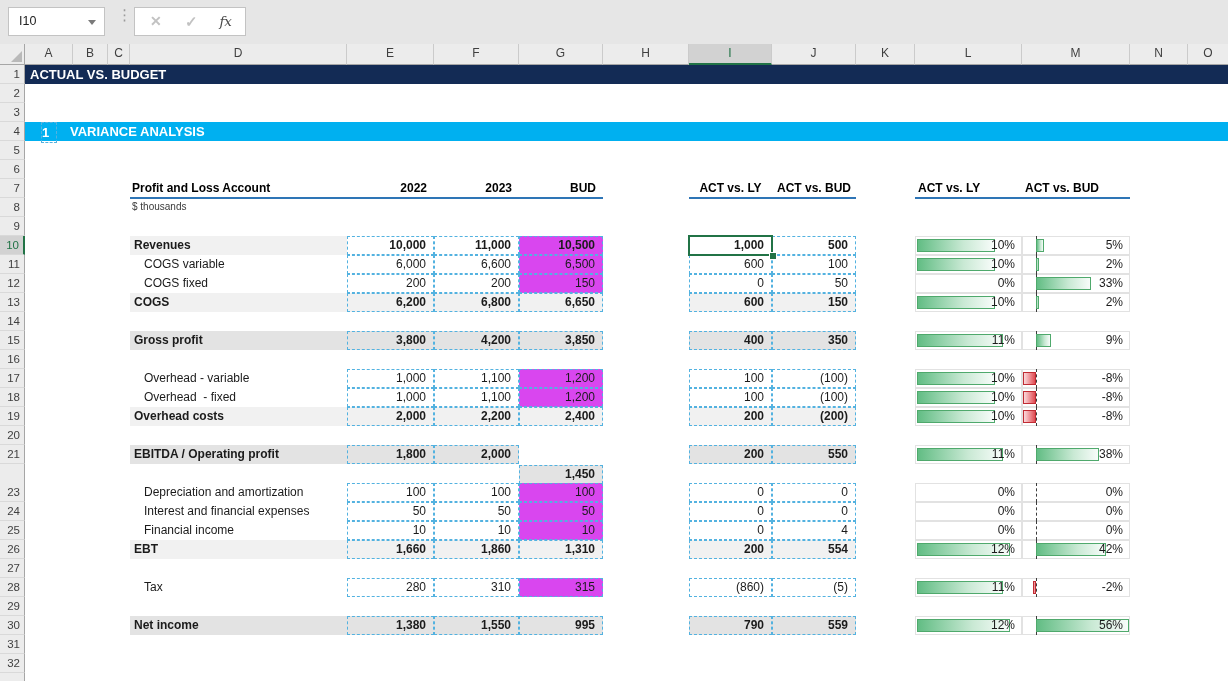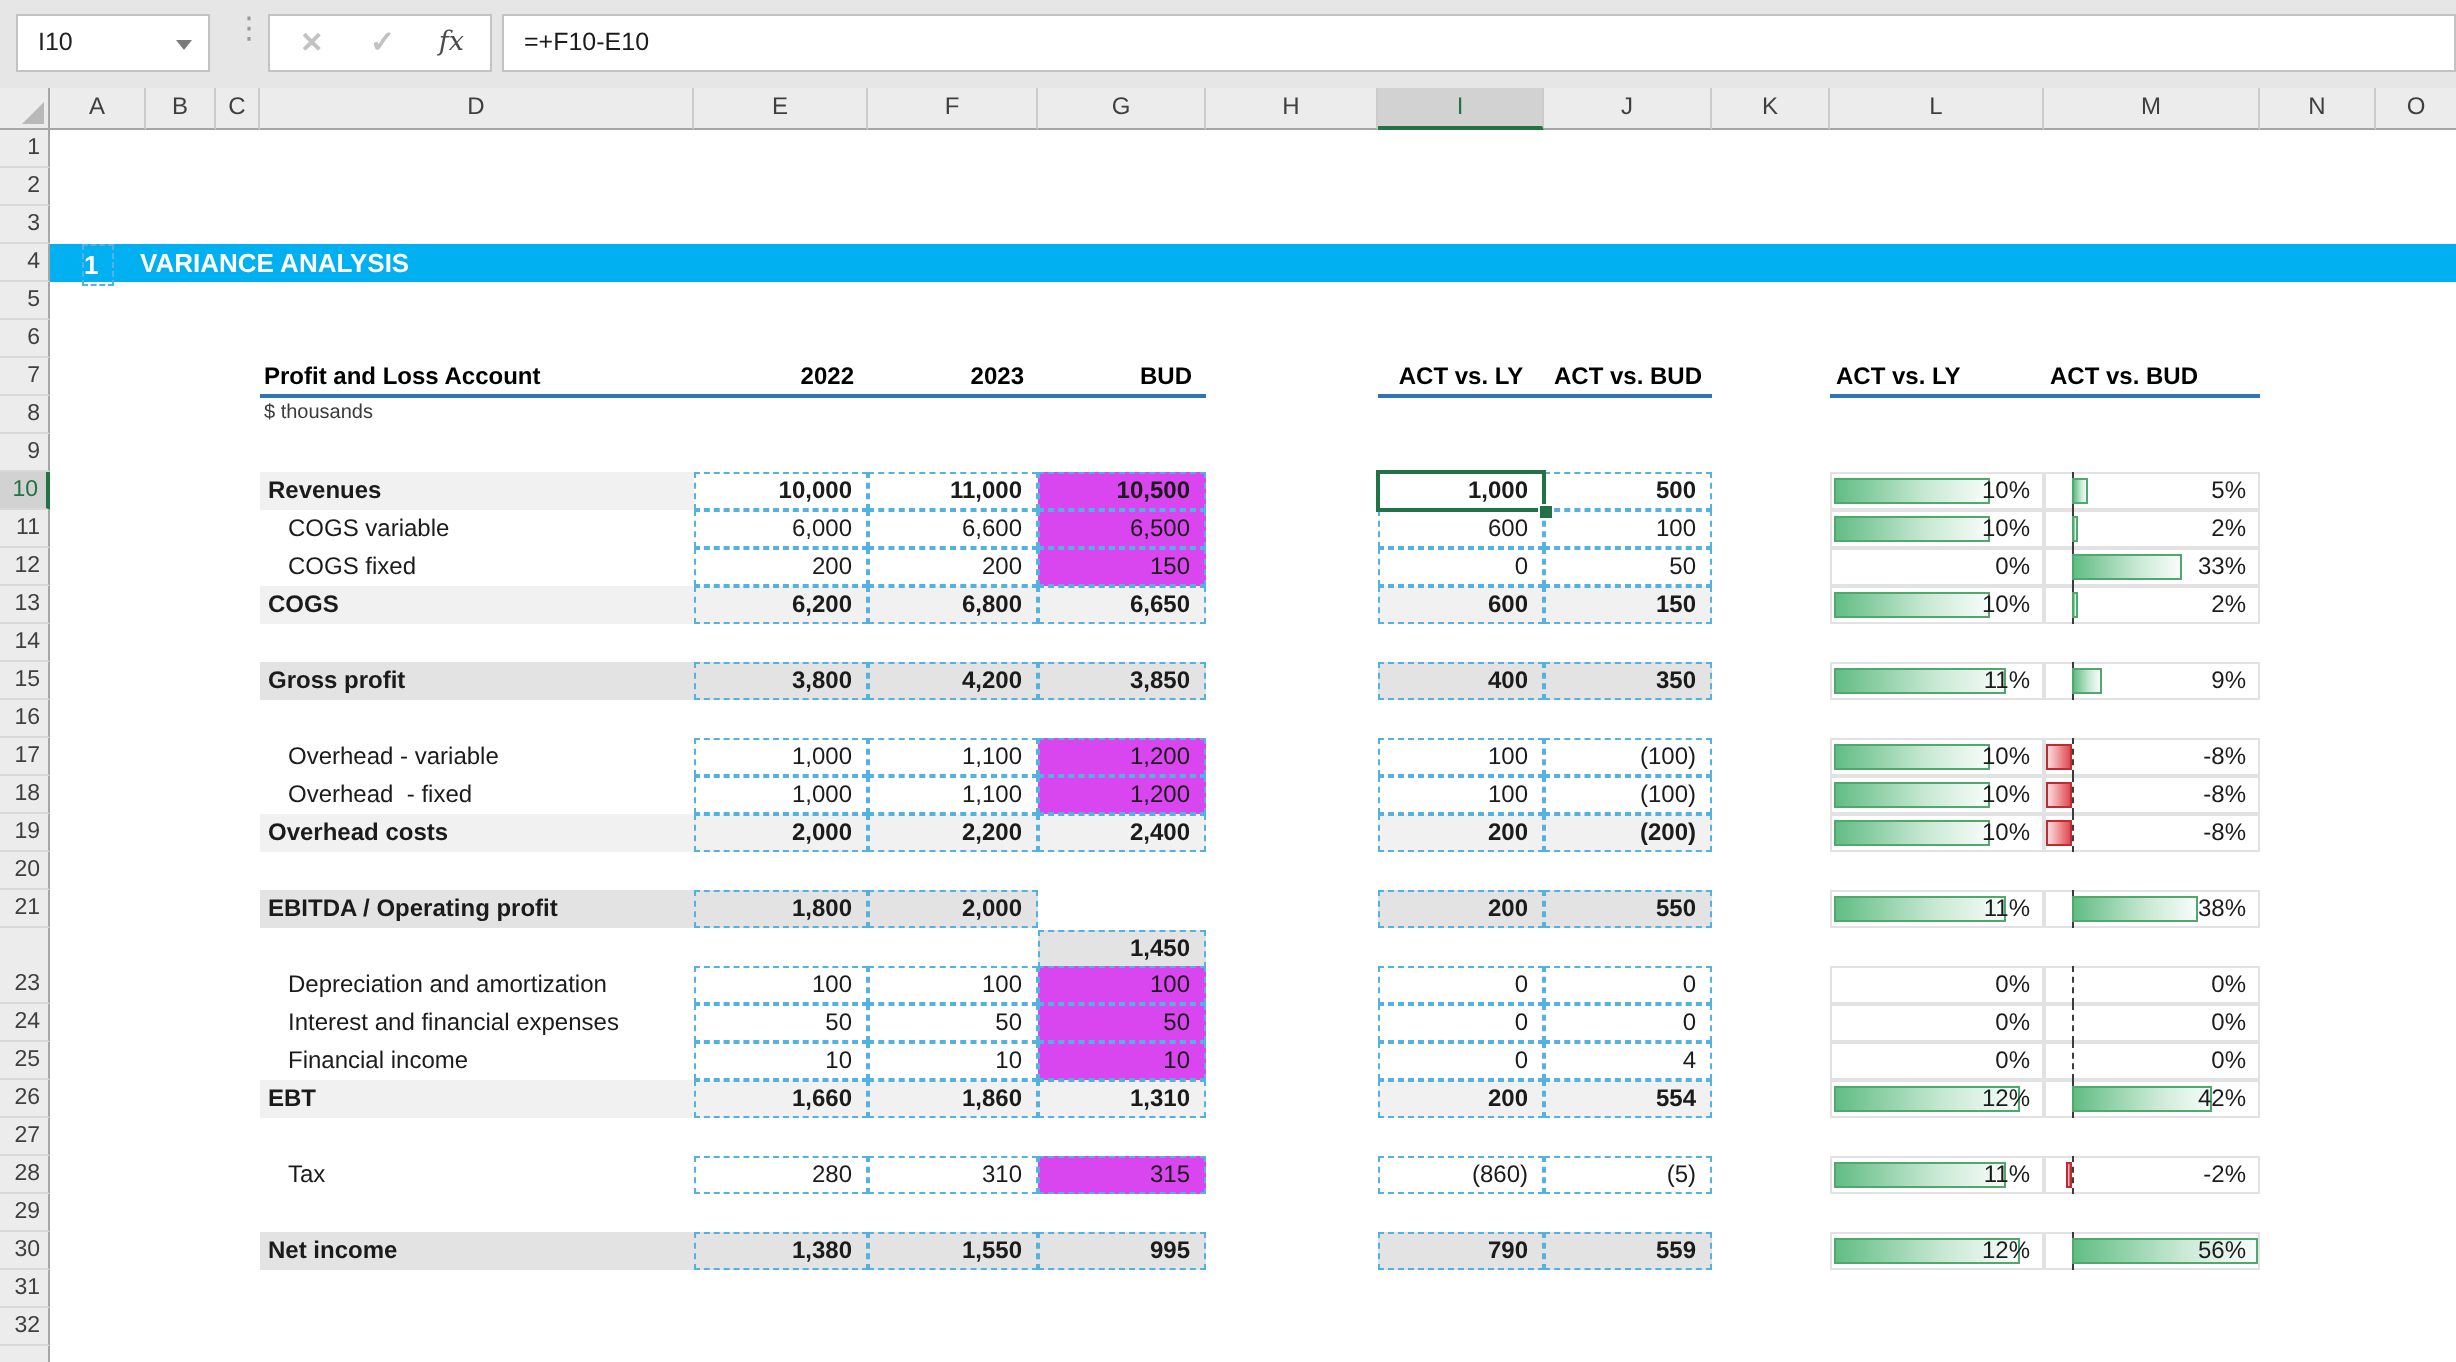--- a/index.html
+++ b/index.html
@@ -79,23 +79,20 @@
   <div id="toolbar">
     <div class="tb-box" id="name-box">
       <span class="val">I10</span>
       <span class="caret"></span>
     </div>
     <span id="tb-sep">⋮</span>
     <div class="tb-box" id="fx-box">
       <span class="fx-x">✕</span>
       <span class="fx-check">✓</span>
       <span class="fx-fx">fx</span>
-    </div>
-    <div class="tb-box" id="formula-bar">
-      <span class="val">=+F10-E10</span>
     </div>
   </div>
 
   <div id="corner">
       <span class="tri"></span>
     </div>
   <div id="rowhdr-strip"></div>
   <div id="col-headers">
       <div class="colhdr" style="left: 25px; top: 44px; width: 48px; height: 21px; position: absolute;">A</div>
       <div class="colhdr" style="left: 73px; top: 44px; width: 35px; height: 21px; position: absolute;">B</div>
@@ -141,20 +138,21 @@
       <div class="rowhdr" style="left: 0px; top: 521px; width: 25px; height: 19px; position: absolute;">25</div>
       <div class="rowhdr" style="left: 0px; top: 540px; width: 25px; height: 19px; position: absolute;">26</div>
       <div class="rowhdr" style="left: 0px; top: 559px; width: 25px; height: 19px; position: absolute;">27</div>
       <div class="rowhdr" style="left: 0px; top: 578px; width: 25px; height: 19px; position: absolute;">28</div>
       <div class="rowhdr" style="left: 0px; top: 597px; width: 25px; height: 19px; position: absolute;">29</div>
       <div class="rowhdr" style="left: 0px; top: 616px; width: 25px; height: 19px; position: absolute;">30</div>
       <div class="rowhdr" style="left: 0px; top: 635px; width: 25px; height: 19px; position: absolute;">31</div>
       <div class="rowhdr" style="left: 0px; top: 654px; width: 25px; height: 19px; position: absolute;">32</div>
     </div>
 
+  <div class="banner" id="banner-title">ACTUAL VS. BUDGET</div>
   <div class="banner" id="banner-section">
     <span class="num">1</span>
     <span class="title">VARIANCE ANALYSIS</span>
   </div>
 
   <div class="th" id="th-label">Profit and Loss Account</div>
   <div class="th" id="th-2022">2022</div>
   <div class="th" id="th-2023">2023</div>
   <div class="th" id="th-bud">BUD</div>
   <div class="th" id="th-vly">ACT vs. LY</div>

